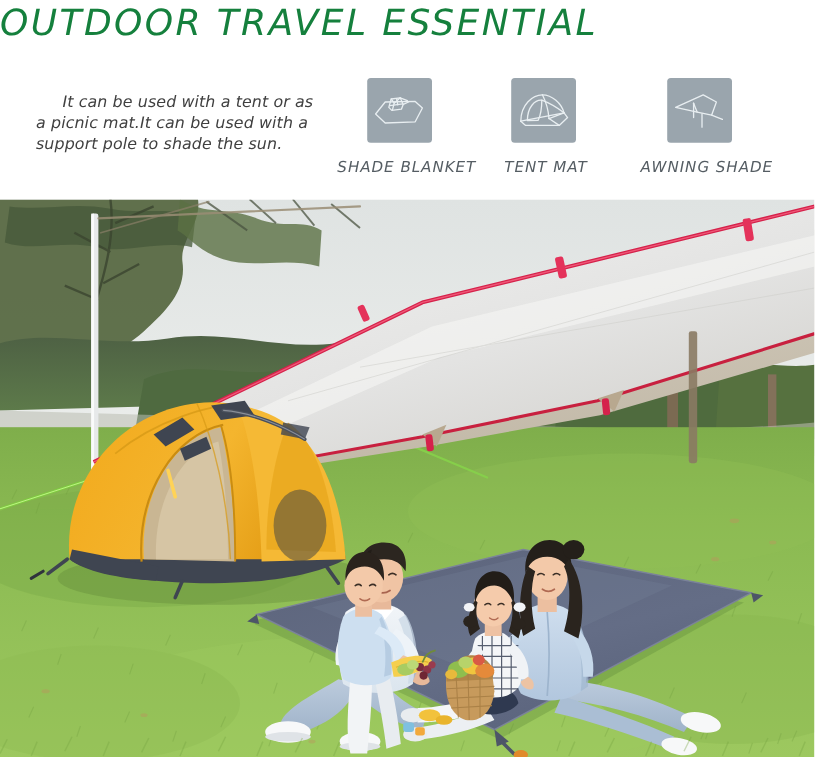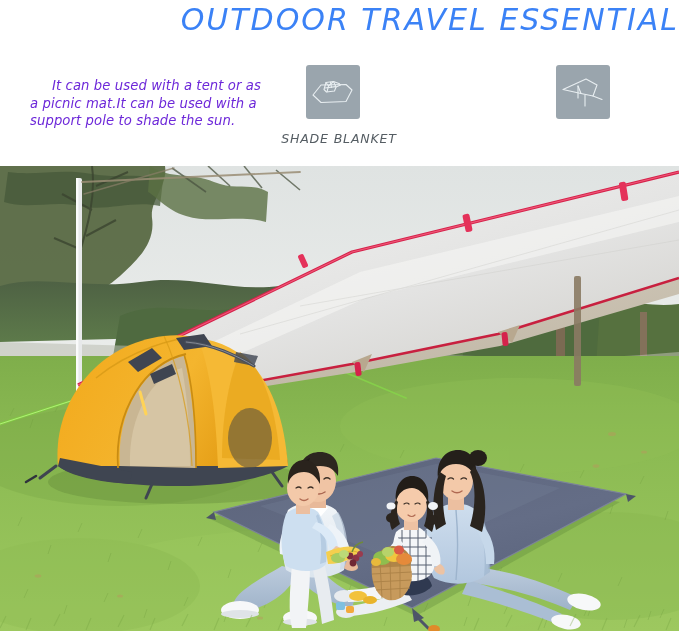--- a/index.html
+++ b/index.html
@@ -22,41 +22,41 @@
     background: #ffffff;
     overflow: hidden;
   }
 
   
   .title {
     position: absolute;
     left: 0;
     top: 2px;
     width: 679px;
-    text-align: right;
+    text-align: left;
     font-family: "DejaVu Sans", sans-serif;
     font-style: italic;
     font-weight: 400;
     font-size: 30px;
     letter-spacing: 2.0px;
-    color: #3b82f6;
+    color: #15803d;
     white-space: nowrap;
   }
 
   
   .desc {
     position: absolute;
     left: 30px;
     top: 77px;
     width: 232px;
     font-family: "DejaVu Sans", sans-serif;
     font-style: italic;
     font-size: 13.2px;
     line-height: 17.5px;
-    color: #6d28d9;
+    color: #404040;
     text-indent: 22px;
     letter-spacing: 0.1px;
   }
 
   
   .features {
     position: absolute;
     left: 278px;
     top: 65px;
     width: 390px;
@@ -152,36 +152,59 @@
             <path d="M24.5 17.2 L25.5 22.4"></path>
             <path d="M27.5 16.5 L33.5 18.8"></path>
             <path d="M30 22 L34.5 20"></path>
             <path d="M19 23 L29.5 21.6"></path>
           </g>
         </svg>
       </div>
       <div class="feature-label">SHADE BLANKET</div>
     </div>
 
+    <div class="feature" id="feat-1">
+      <div class="feature-box">
+        <svg viewBox="0 0 54 54" xmlns="http://www.w3.org/2000/svg">
+          <g fill="none" stroke="#e8eef1" stroke-width="1.1" stroke-linejoin="round" stroke-linecap="round">
+
+            <path d="M8 36 L12 39.5 L40 39.5 L47 33 L44 29"></path>
+
+            <path d="M8 36 C8 22, 18 14, 26 14 C34 14, 42 21, 44 29"></path>
+            <path d="M8 36 L44 29"></path>
+
+            <path d="M13.5 35.5 C13.5 24, 20 18, 25.5 18.5 C25.5 26, 24 32, 22.5 35.2 Z"></path>
+
+            <path d="M26 14 C29 20, 31 27, 31.5 33.8"></path>
+            <path d="M31.5 33.8 L44 29"></path>
+            <path d="M31.5 33.8 L40 39.5"></path>
+
+            <path d="M25.5 18.5 C31 20.5, 38 24.5, 44 29"></path>
+          </g>
+        </svg>
+      </div>
+      <div class="feature-label">TENT MAT</div>
+    </div>
 
     <div class="feature" id="feat-2">
       <div class="feature-box">
         <svg viewBox="0 0 54 54" xmlns="http://www.w3.org/2000/svg">
           <g fill="none" stroke="#e8eef1" stroke-width="1.1" stroke-linejoin="round" stroke-linecap="round">
 
             <path d="M7 24.5 L30 14 L41 20 L37 31 L25 28.5 Z"></path>
 
             <path d="M37 31 L46 34.5"></path>
 
             <path d="M22 21 L22 33"></path>
             <path d="M22 21 L25 28.5"></path>
             <path d="M29 30 L29 41"></path>
           </g>
         </svg>
       </div>
+      <div class="feature-label">AWNING SHADE</div>
     </div>
   </div>
 
   <div class="hairline"></div>
 
   <div class="photo">
     <div class="photo-inner">
       <svg viewBox="0 0 679 465" xmlns="http://www.w3.org/2000/svg" preserveAspectRatio="none">
         <defs>
           <linearGradient id="skyG" x1="0" y1="0" x2="0" y2="1">

